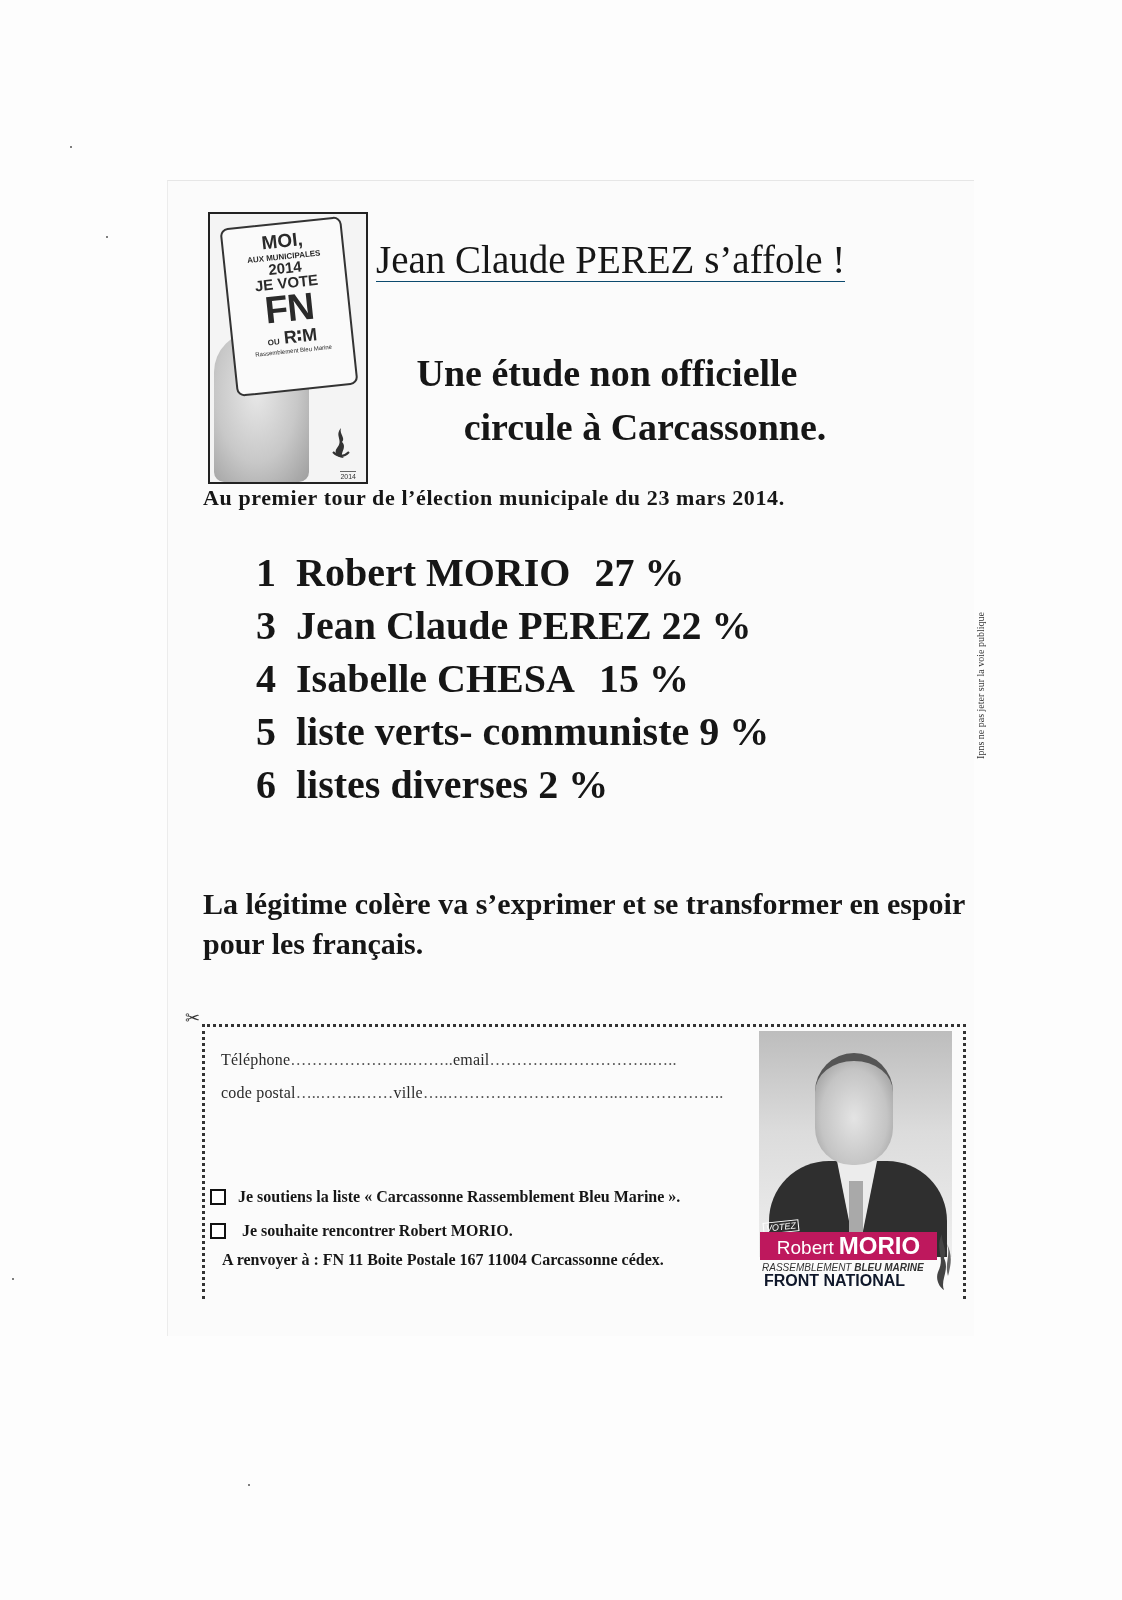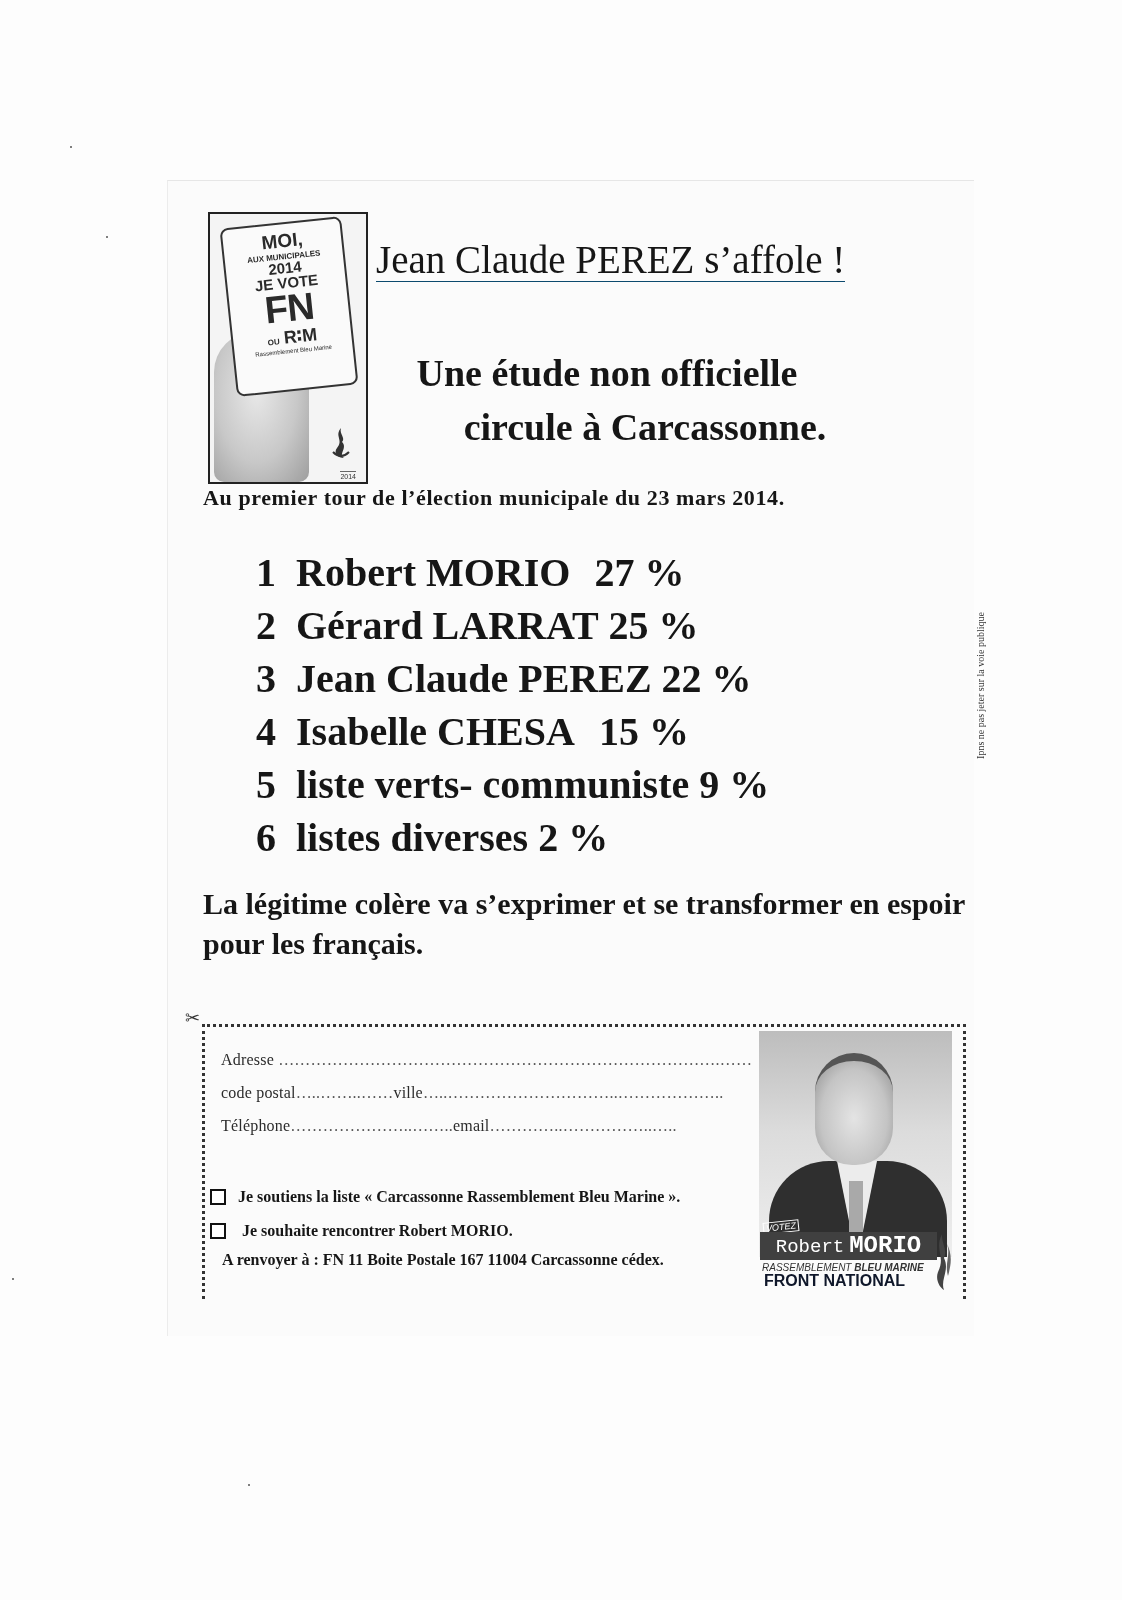--- a/index.html
+++ b/index.html
@@ -102,22 +102,22 @@
     clip-path:polygon(0 0,100% 0,60% 100%,40% 100%);
   }
   .photo .tie {
     position:absolute; left:90px; top:150px; width:14px; height:70px; background:#a9a9a9;
   }
   .votez {
     position:absolute; left:4px; top:190px; font-family:"Liberation Sans", sans-serif; font-size:9px; color:#fff;
     border:1px solid #fff; padding:0 2px; font-style:italic; transform:rotate(-6deg);
   }
   .name-band {
-    left:760px; top:1232px; width:177px; height:28px; background:#404040;
-    font-family:Liberation Mono, monospace; color:#fff; white-space:nowrap;
+    left:760px; top:1232px; width:177px; height:28px; background:#be185d;
+    font-family:Liberation Sans, sans-serif; color:#fff; white-space:nowrap;
     display:flex; align-items:baseline; justify-content:center;
   }
   .name-band .first { font-size:19px; margin-right:5px; }
   .name-band .last { font-size:24px; font-weight:900; }
   .rbm-line {
     left:762px; top:1262px; font-family:"Liberation Sans", sans-serif; font-size:10px; font-style:italic; color:#333; white-space:nowrap;
   }
   .rbm-line b { font-weight:900; }
   .fn-line {
     left:764px; top:1272px; font-family:"Liberation Sans", sans-serif; font-size:16px; font-weight:900; color:#0f172a; white-space:nowrap;
@@ -158,23 +158,20 @@
   <span class="l2">circule à Carcassonne.</span>
 </div>
 
 <div class="abs intro">Au premier tour de l’élection municipale du 23 mars 2014.</div>
 
 <div class="abs results">
   <div class="row">
     <span>1 </span><span>Robert MORIO</span><span style="margin-left:14px">27 %</span>
   </div>
   <div class="row">
-    <span>2 </span><span>Gérard LARRAT</span><span>25 %</span>
-  </div>
-  <div class="row">
     <span>3 </span><span>Jean Claude PEREZ</span><span>22 %</span>
   </div>
   <div class="row">
     <span>4 </span><span>Isabelle CHESA</span><span style="margin-left:14px">15 %</span>
   </div>
   <div class="row">
     <span>5 </span><span>liste verts- communiste</span><span>9 %</span>
   </div>
   <div class="row">
     <span>6 </span><span>listes diverses</span><span>2 %</span>
@@ -183,27 +180,24 @@
 
 <div class="abs vertical-note">Ipns ne pas jeter sur la voie publique</div>
 
 <div class="abs closing">La légitime colère va s’exprimer et se transformer en espoir pour les français.</div>
 
 <div class="abs scissors">✂</div>
 <div class="abs coupon"></div>
 
 <div class="abs form-fields">
   <div class="field">
-    <span>Adresse</span><span class="dots"> ……………………………………………………………………….……</span>
+    <span>Téléphone</span><span class="dots">…………………..……..</span><span>email</span><span class="dots">…………..……………..…..</span>
   </div>
   <div class="field">
     <span>code postal</span><span class="dots">…..……..……</span><span>ville</span><span class="dots">…..…………………………..………………..</span>
-  </div>
-  <div class="field">
-    <span>Téléphone</span><span class="dots">…………………..……..</span><span>email</span><span class="dots">…………..……………..…..</span>
   </div>
 </div>
 
 <div class="abs checks">
   <div class="chk">
     <span class="box"></span>
     <span>Je soutiens la liste « Carcassonne Rassemblement Bleu Marine ».</span>
   </div>
   <div class="chk">
     <span class="box" style="margin-right:8px"></span>

